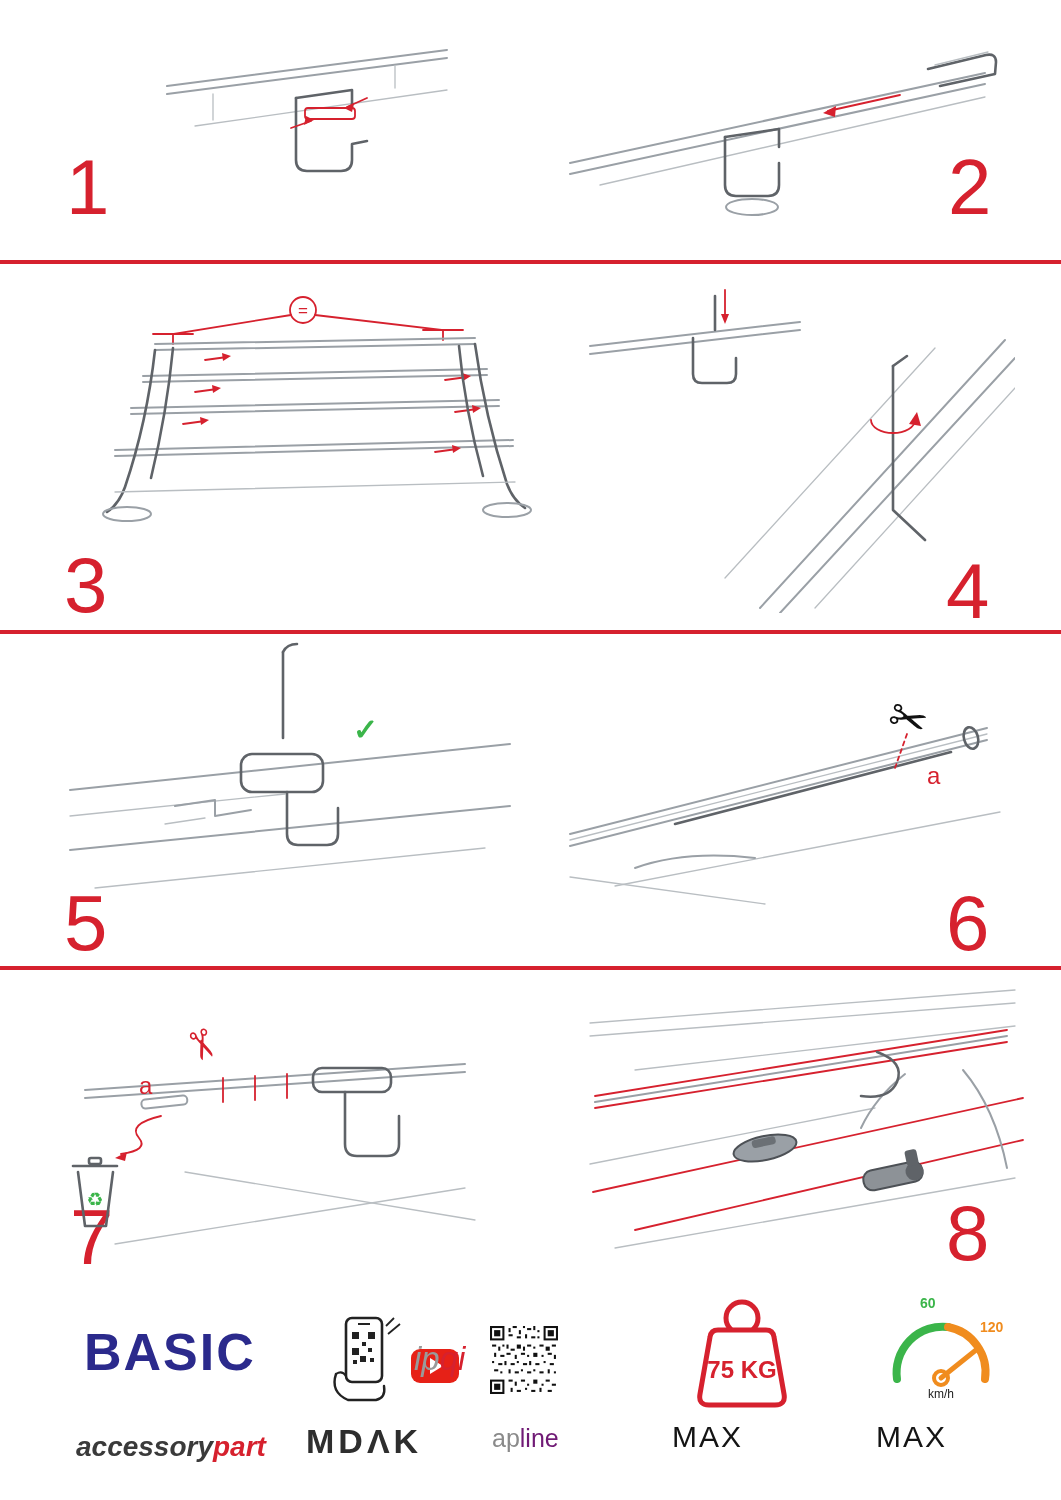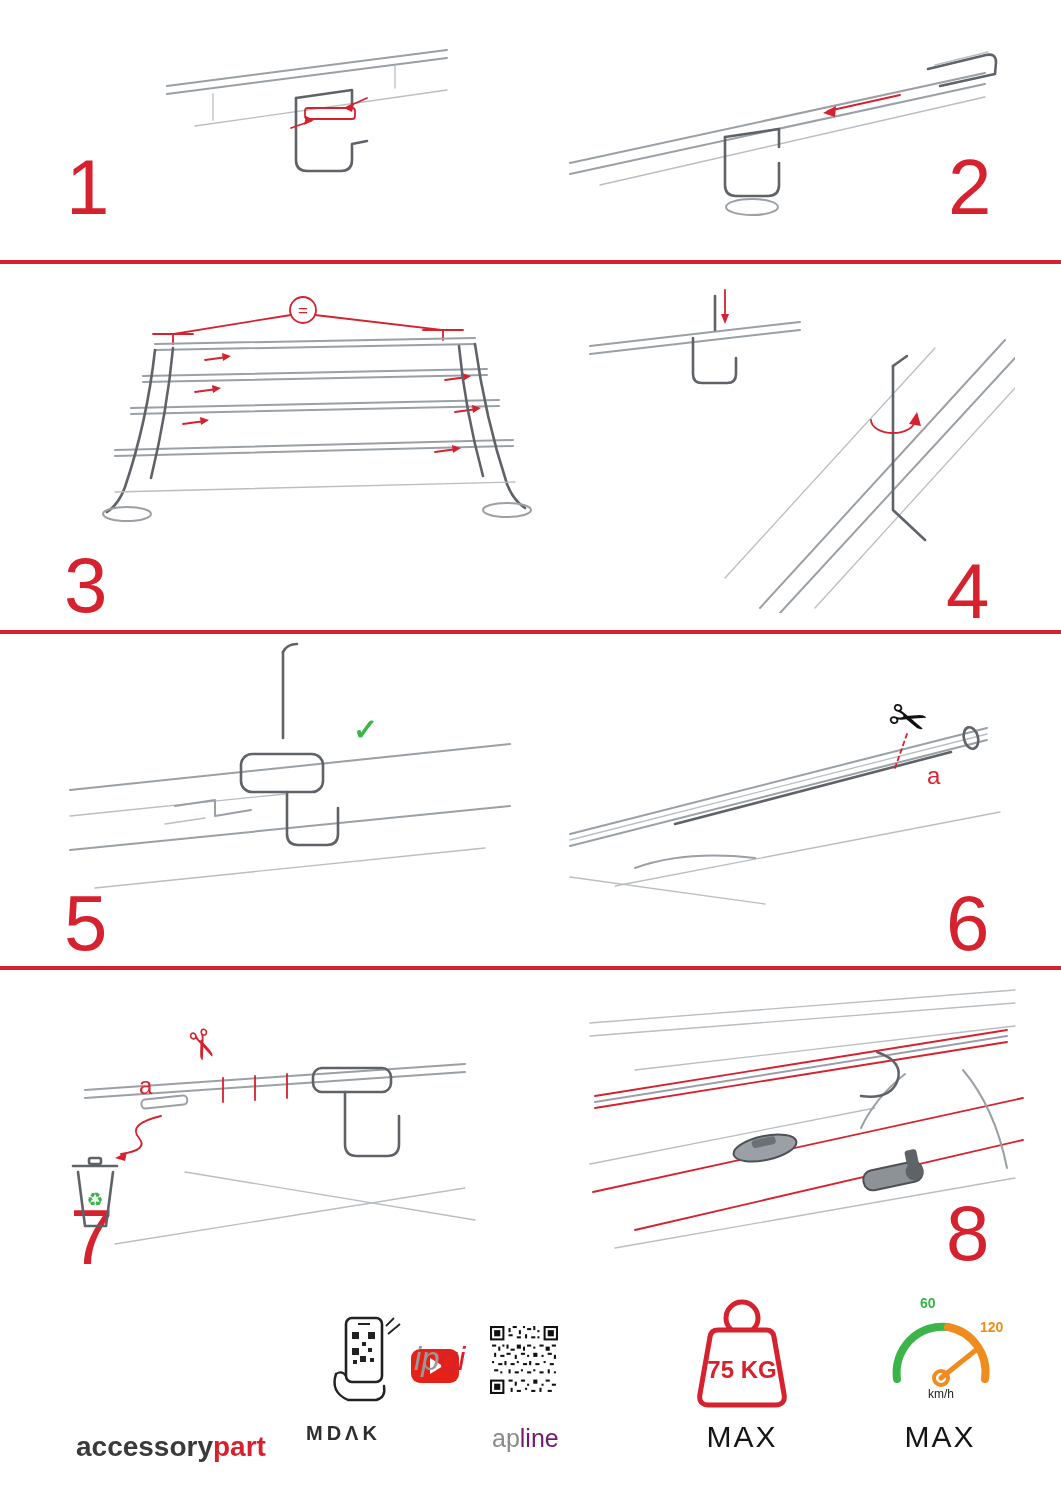--- a/index.html
+++ b/index.html
@@ -18,24 +18,24 @@
   
   .ln  { stroke:#9aa0a6; stroke-width:2; fill:none; stroke-linecap:round; stroke-linejoin:round; }
   .lnt { stroke:#b9bec2; stroke-width:1.3; fill:none; stroke-linecap:round; }
   .lnd { stroke:#5f6368; stroke-width:2.6; fill:none; stroke-linecap:round; stroke-linejoin:round; }
   .red { stroke:#d6212e; stroke-width:1.8; fill:none; stroke-linecap:round; }
   .redf{ fill:#d6212e; stroke:none; }
 
   
   .brand-title { position:absolute; left:84px; top:1322px; font-size:52px; font-weight:700;
                  color:#2b2a8c; letter-spacing:2px; }
-  .brand-sub { position:absolute; left:76px; top:1431px; font-size:28px; font-weight:700; }
+  .brand-sub { position:absolute; left:76px; top:1431px; font-size:28px; font-weight:700;font-style:italic; }
   .brand-sub .g { color:#3a3a3a; } .brand-sub .r { color:#d6212e; }
-  .logo-text { position:absolute; font-size:20px; color:#2e2e2e; }
-  .max-label { position:absolute; font-size:30px; color:#141414; letter-spacing:2px; text-align:center; }
+  .logo-text { position:absolute; font-size:34px; color:#2e2e2e; }
+  .max-label { position:absolute; font-size:30px; color:#141414; letter-spacing:2px; text-align:left; }
 </style>
 </head>
 <body>
 
 <div class="page">
 
   <div class="step-number" style="left:66px; top:148px;">1</div>
 
   <svg class="illus" style="left:155px; top:28px;" width="300" height="215" viewBox="0 0 300 215">
     <line class="ln" x1="12" y1="58" x2="292" y2="22"></line>
@@ -231,20 +231,21 @@
 
     <g transform="rotate(-12 318 198)">
       <rect x="288" y="188" width="60" height="20" rx="9" fill="#8d9297" stroke="#4d5156" stroke-width="2"></rect>
       <circle cx="340" cy="198" r="9" fill="#5f6368"></circle>
       <rect x="334" y="176" width="12" height="16" rx="3" fill="#5f6368"></rect>
     </g>
 
     <path class="lnd" d="M302,74 Q330,84 322,104 Q314,122 286,118"></path>
   </svg>
 
+  <div class="brand-title">BASIC</div>
   <div class="brand-sub">
     <span class="g">accessory</span><span class="r">part</span>
   </div>
 
   <svg class="illus" style="left:316px; top:1312px;" width="92" height="94" viewBox="0 0 92 94">
     <rect x="30" y="6" width="36" height="64" rx="6" fill="#ffffff" stroke="#222222" stroke-width="2.6"></rect>
     <line x1="42" y1="12" x2="54" y2="12" stroke="#222222" stroke-width="2"></line>
     <g fill="#222222">
       <rect x="36" y="20" width="7" height="7"></rect>
         <rect x="52" y="20" width="7" height="7"></rect>

